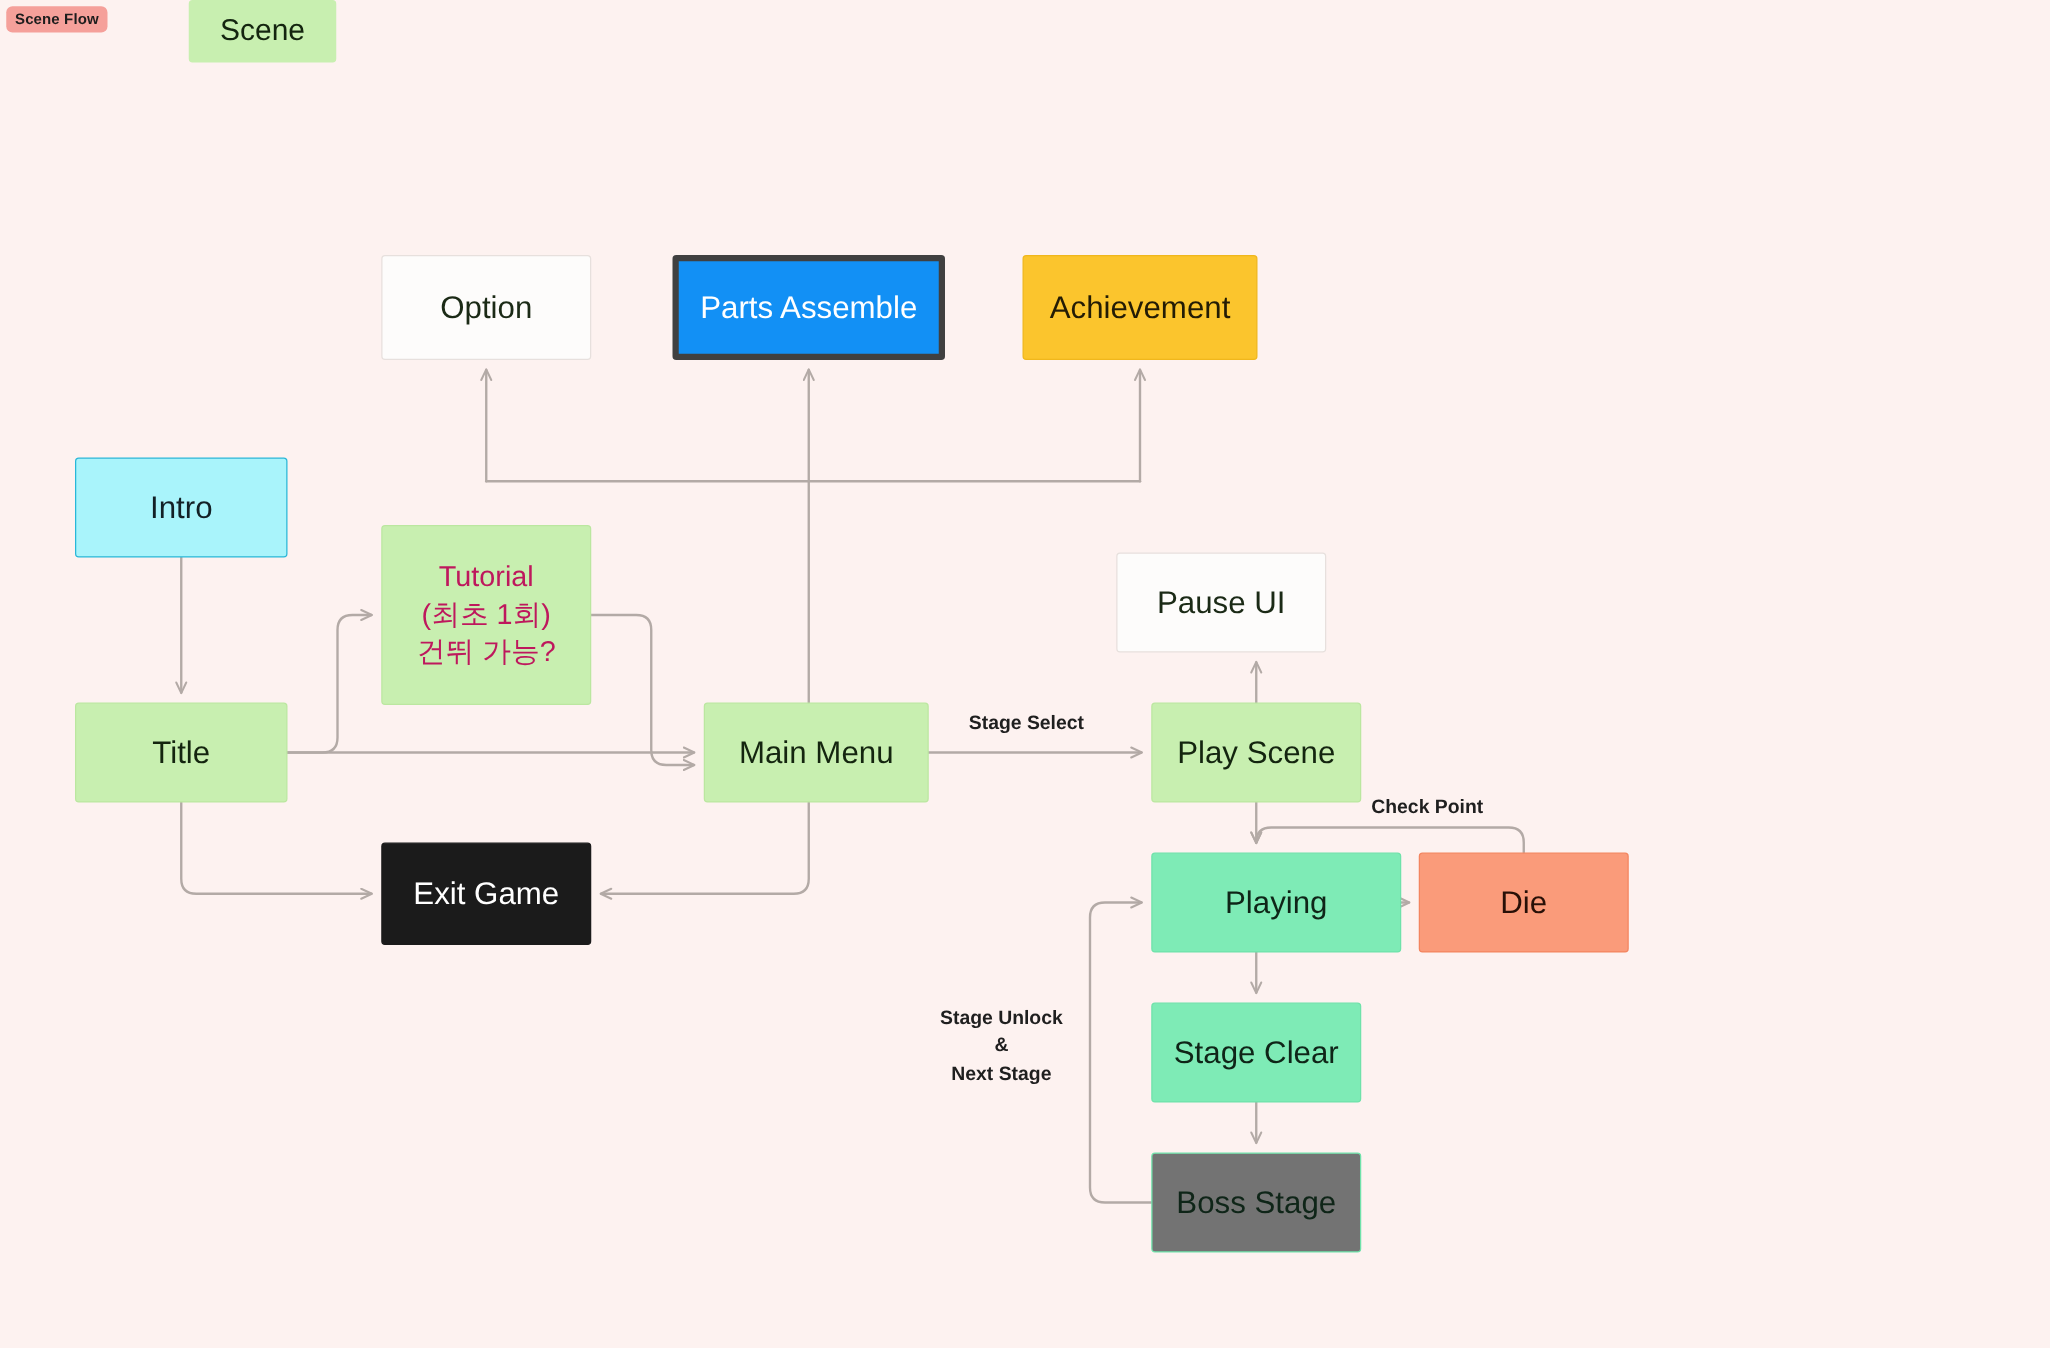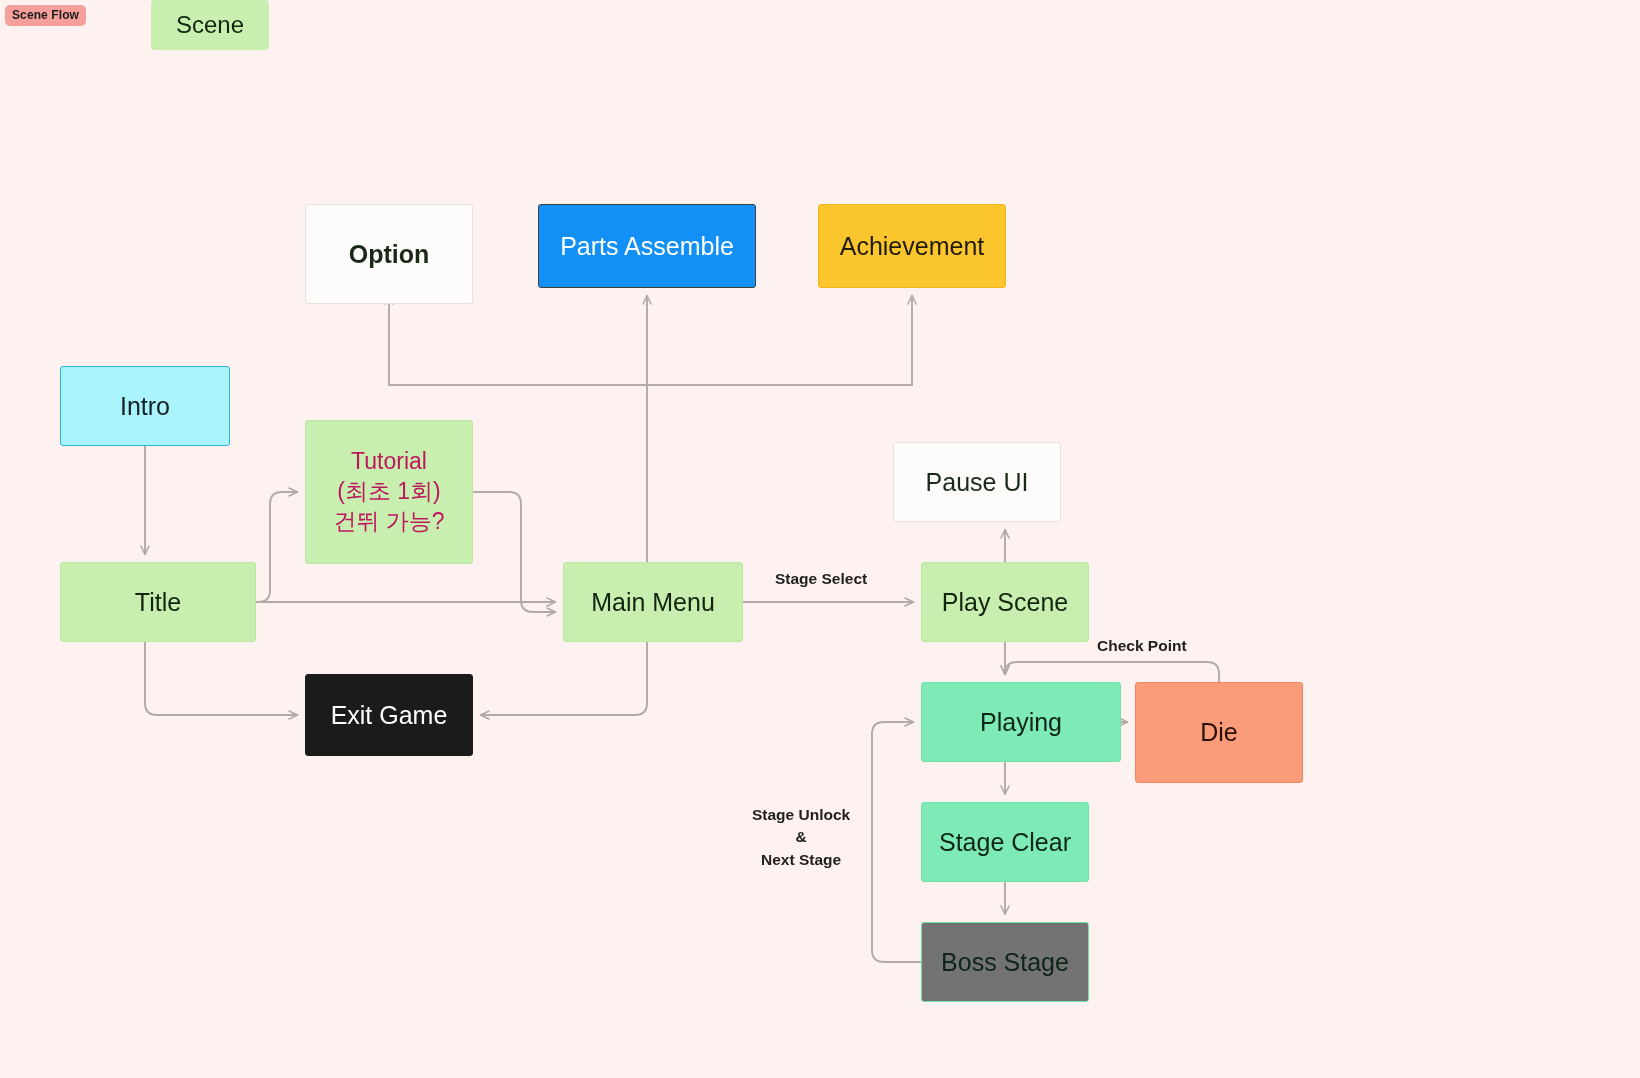--- a/index.html
+++ b/index.html
@@ -110,43 +110,43 @@
       <path d="M1005,882 L1005,914" marker-end="url(#ah)"></path>
 
       <path d="M921,962 L884,962 Q872,962 872,950 L872,734 Q872,722 884,722 L913,722" marker-end="url(#ah)"></path>
     </g>
   </svg>
 
   <div class="node" style="left:151px;top:0px;width:118px;height:50px;background:#c8efb0;border:1px solid #c8efb0;color:#14250f;font-size:24px;">
     <span class="ln">Scene</span>
   </div>
 
-  <div class="node" style="left:305px;top:204px;width:168px;height:100px;background:#fdfcfb;border:1px solid #e7e0dd;color:#1b2a16;font-size:25px;font-weight:bold;">
+  <div class="node" style="left:305px;top:204px;width:168px;height:84px;background:#fdfcfb;border:1px solid #e7e0dd;color:#1b2a16;font-size:25px;">
     <span class="ln">Option</span>
   </div>
 
-  <div class="node" style="left:538px;top:204px;width:218px;height:84px;background:#1290f5;border:1px solid #404040;color:#ffffff;font-size:25px;">
+  <div class="node" style="left:538px;top:204px;width:218px;height:84px;background:#1290f5;border:5px solid #404040;color:#ffffff;font-size:25px;">
     <span class="ln">Parts Assemble</span>
   </div>
 
   <div class="node" style="left:818px;top:204px;width:188px;height:84px;background:#fbc52d;border:1px solid #f0b71c;color:#231c05;font-size:25px;">
     <span class="ln">Achievement</span>
   </div>
 
   <div class="node" style="left:60px;top:366px;width:170px;height:80px;background:#a9f4fb;border:1px solid #29b7d8;color:#132026;font-size:25px;">
     <span class="ln">Intro</span>
   </div>
 
   <div class="node" style="left:305px;top:420px;width:168px;height:144px;background:#c8efb0;border:1px solid #bbe7a0;color:#be185d;font-size:23px;white-space:pre-line;">
     <span class="ln">Tutorial
 (최초 1회)
 건뛰 가능?</span>
   </div>
 
-  <div class="node" style="left:60px;top:562px;width:196px;height:80px;background:#c8efb0;border:1px solid #bbe7a0;color:#14250f;font-size:25px;">
+  <div class="node" style="left:60px;top:562px;width:170px;height:80px;background:#c8efb0;border:1px solid #bbe7a0;color:#14250f;font-size:25px;">
     <span class="ln">Title</span>
   </div>
 
   <div class="node" style="left:563px;top:562px;width:180px;height:80px;background:#c8efb0;border:1px solid #bbe7a0;color:#14250f;font-size:25px;">
     <span class="ln">Main Menu</span>
   </div>
 
   <div class="node" style="left:893px;top:442px;width:168px;height:80px;background:#fdfcfb;border:1px solid #e7e0dd;color:#1b2a16;font-size:25px;">
     <span class="ln">Pause UI</span>
   </div>
@@ -156,21 +156,21 @@
   </div>
 
   <div class="node" style="left:305px;top:674px;width:168px;height:82px;background:#1b1b1b;border:1px solid #1b1b1b;color:#ffffff;font-size:25px;">
     <span class="ln">Exit Game</span>
   </div>
 
   <div class="node" style="left:921px;top:682px;width:200px;height:80px;background:#7eebb6;border:1px solid #6fe2aa;color:#0f2518;font-size:25px;">
     <span class="ln">Playing</span>
   </div>
 
-  <div class="node" style="left:1135px;top:682px;width:168px;height:101px;background:#fa9b7a;border:1px solid #f3855f;color:#281007;font-size:25px;align-items:center;">
+  <div class="node" style="left:1135px;top:682px;width:168px;height:80px;background:#fa9b7a;border:1px solid #f3855f;color:#281007;font-size:25px;align-items:center;">
     <span class="ln">Die</span>
   </div>
 
   <div class="node" style="left:921px;top:802px;width:168px;height:80px;background:#7eebb6;border:1px solid #6fe2aa;color:#0f2518;font-size:25px;">
     <span class="ln">Stage Clear</span>
   </div>
 
   <div class="node" style="left:921px;top:922px;width:168px;height:80px;background:#737373;border:1px solid #6fe2aa;color:#0f2518;font-size:25px;">
     <span class="ln">Boss Stage</span>
   </div>

